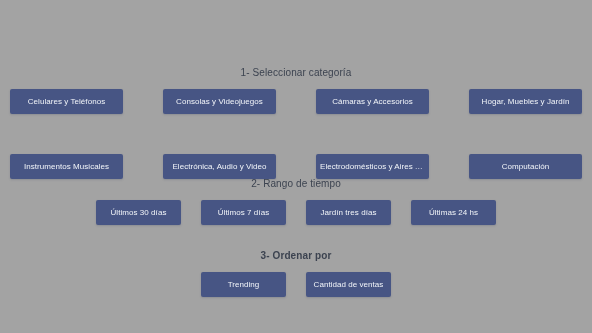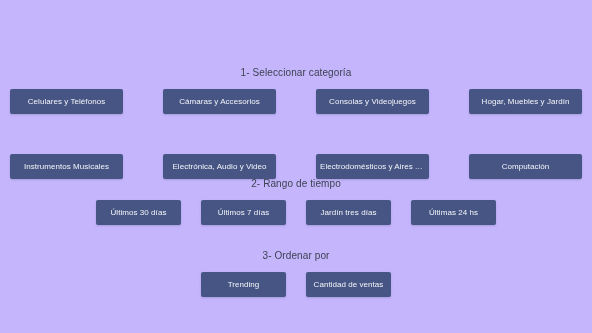--- a/index.html
+++ b/index.html
@@ -10,35 +10,35 @@
     width: 592px;
     height: 333px;
     background: #dce5ed;
     font-family: "Liberation Sans", sans-serif;
     overflow: hidden;
   }
   .app {
     width: 592px;
     height: 333px;
     position: relative;
-    background: #c4b5fd;
+    background: #a3a3a3;
     box-sizing: border-box;
     padding: 0 10px;
   }
   .section-heading {
     text-align: center;
     font-size: 10px;
     color: #3c4350;
     font-weight: 400;
     letter-spacing: 0.1px;
     line-height: 1;
   }
   #heading-category { padding-top: 68px; }
   #heading-timerange { }
-  #heading-sort      { padding-top: 26px; }
+  #heading-sort      { padding-top: 26px; font-weight: bold; }
 
   .btn-grid {
     display: grid;
     grid-template-columns: repeat(4, 1fr);
     column-gap: 12px;
     row-gap: 7px;
     margin-top: 11px;
     gap: 40px;
   }
   .btn-row-center {
@@ -80,22 +80,22 @@
 </style>
 </head>
 <body>
 
 <div class="app">
 
   <div class="section-heading" id="heading-category">1- Seleccionar categoría</div>
 
   <div class="btn-grid">
     <button class="btn">Celulares y Teléfonos</button>
+    <button class="btn">Consolas y Videojuegos</button>
     <button class="btn">Cámaras y Accesorios</button>
-    <button class="btn">Consolas y Videojuegos</button>
     <button class="btn">Hogar, Muebles y Jardín</button>
     <button class="btn">Instrumentos Musicales</button>
     <button class="btn">Electrónica, Audio y Video</button>
     <button class="btn">Electrodomésticos y Aires Ac.</button>
     <button class="btn">Computación</button>
   </div>
 
   <div class="section-heading" id="heading-timerange">2- Rango de tiempo</div>
 
   <div class="btn-row-center">

